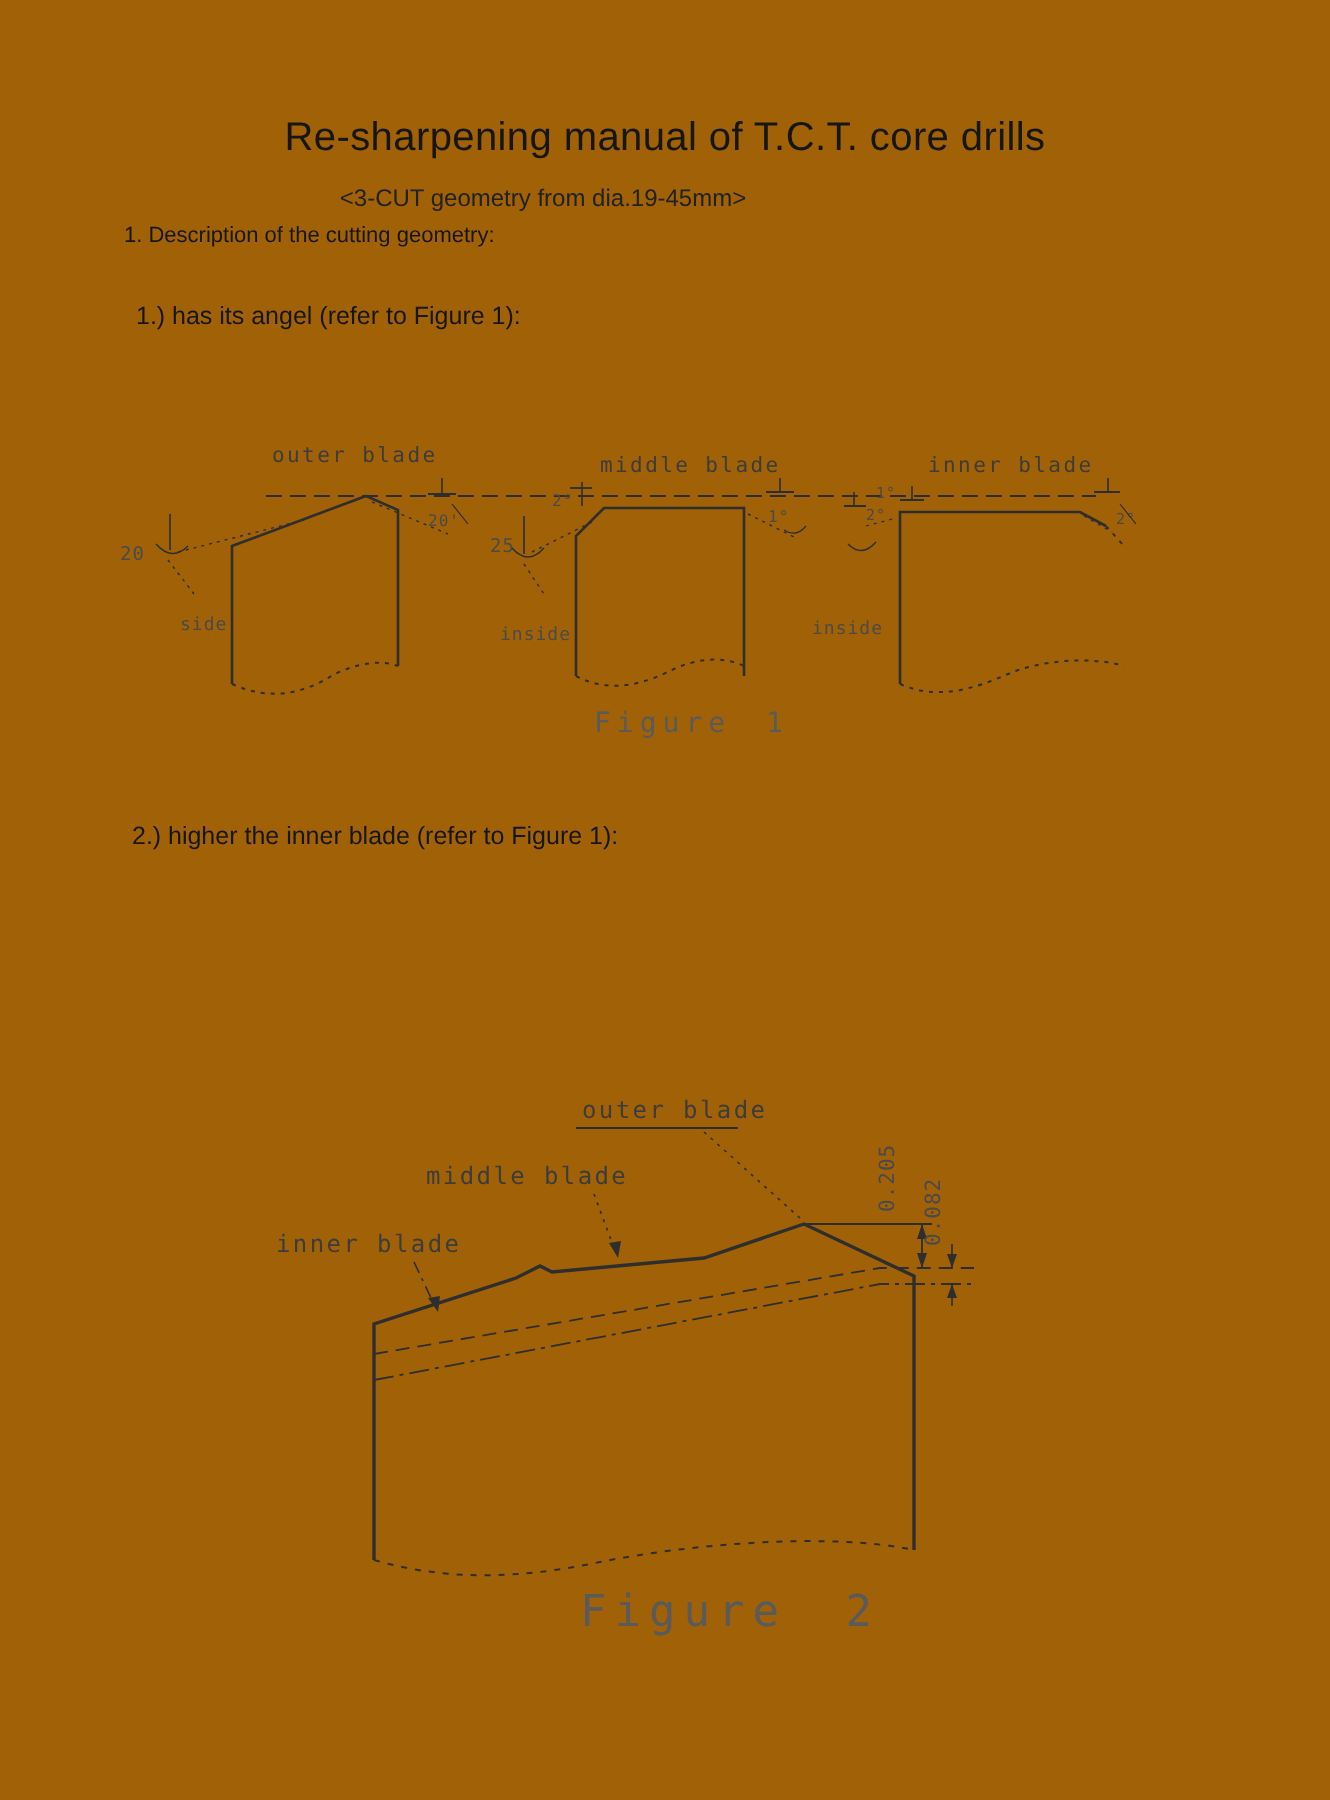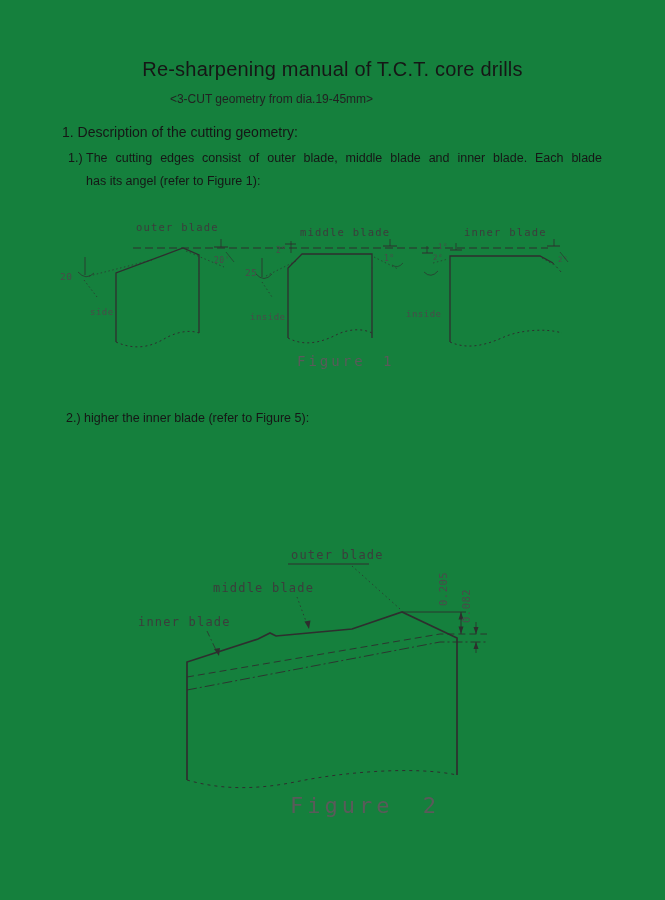--- a/index.html
+++ b/index.html
@@ -1,30 +1,30 @@
 <!DOCTYPE html>
 <html><head>
 <meta charset="utf-8">
 <style>
   html,body{margin:0;padding:0;background:#e8e8e8;}
   .page{
-    position:relative;width:665px;height:900px;background:#15803d;
+    position:relative;width:665px;height:900px;background:#a16207;
     font-family:"Liberation Sans",sans-serif;color:#111;overflow:hidden;
     margin:0 auto;
   }
   .title{
     position:absolute;top:58px;left:0;width:665px;text-align:center;
     font-size:20px;letter-spacing:.2px;color:#161616;
   }
   .subtitle{
     position:absolute;top:92px;left:0;width:543px;text-align:center;
     font-size:12px;color:#222;
   }
   .section-heading{
-    position:absolute;top:124px;left:62px;font-size:14px;color:#161616;
+    position:absolute;top:112px;left:62px;font-size:11px;color:#161616;
   }
   .item{position:absolute;font-size:12.5px;line-height:22.5px;color:#161616;}
   .item .num{position:absolute;left:0;top:0;}
   .item .body{margin-left:18px;width:516px;}
   .item1{top:147px;left:68px;}
   .item2{top:407px;left:66px;line-height:23px;}
   .tline{text-align:justify;text-align-last:justify;}
   .tline.last{text-align-last:left;}
   svg{position:absolute;left:0;}
   .fig1{top:210px;}
@@ -39,29 +39,28 @@
 
 <div class="page">
 
   <div class="title">Re-sharpening manual of T.C.T. core drills</div>
   <div class="subtitle">&lt;3-CUT geometry from dia.19-45mm&gt;</div>
   <div class="section-heading">1. Description of the cutting geometry:</div>
 
   <div class="item item1">
     <span class="num">1.)</span>
     <div class="body">
-        <div class="tline">The cutting edges consist of outer blade, middle blade and inner blade. Each blade</div>
         <div class="tline last">has its angel (refer to Figure 1):</div>
       </div>
   </div>
 
   <div class="item item2">
     <span class="num">2.)</span>
     <div class="body">
-        <div class="tline last">higher the inner blade (refer to Figure 5):</div>
+        <div class="tline last">higher the inner blade (refer to Figure 1):</div>
       </div>
   </div>
 
   <svg class="fig1" width="665" height="185" viewBox="0 210 665 185">
 
     <line class="ln" x1="133" y1="248" x2="548" y2="248" stroke-width="1" stroke-dasharray="8,4"></line>
 
     <text class="cad" x="136" y="231" font-size="10.5">outer blade</text>
     <path class="ln" d="M116 342 L116 273 L183 248 L199 255 L199 333" stroke-width="1.3"></path>
     <path class="ln" d="M116 342 C136 351 152 346 164 339 C174 333 188 329 199 333" stroke-width="1" stroke-dasharray="2,3"></path>

